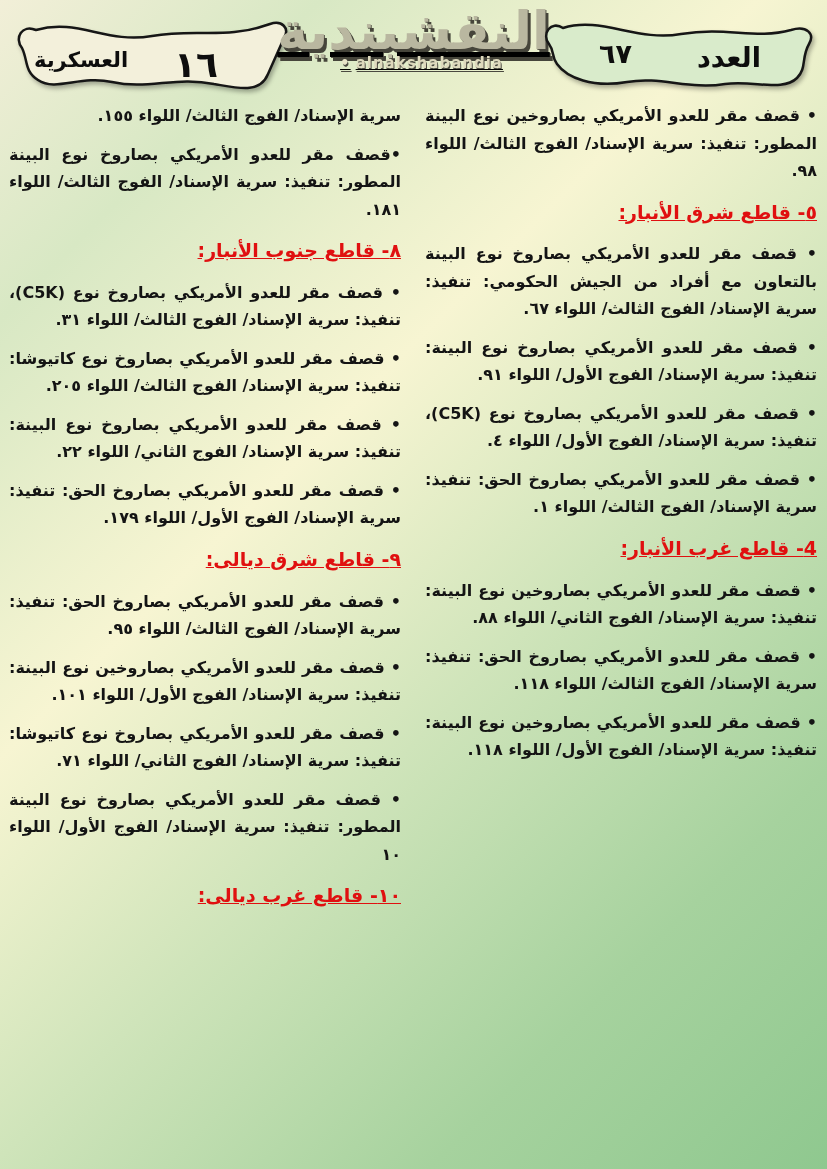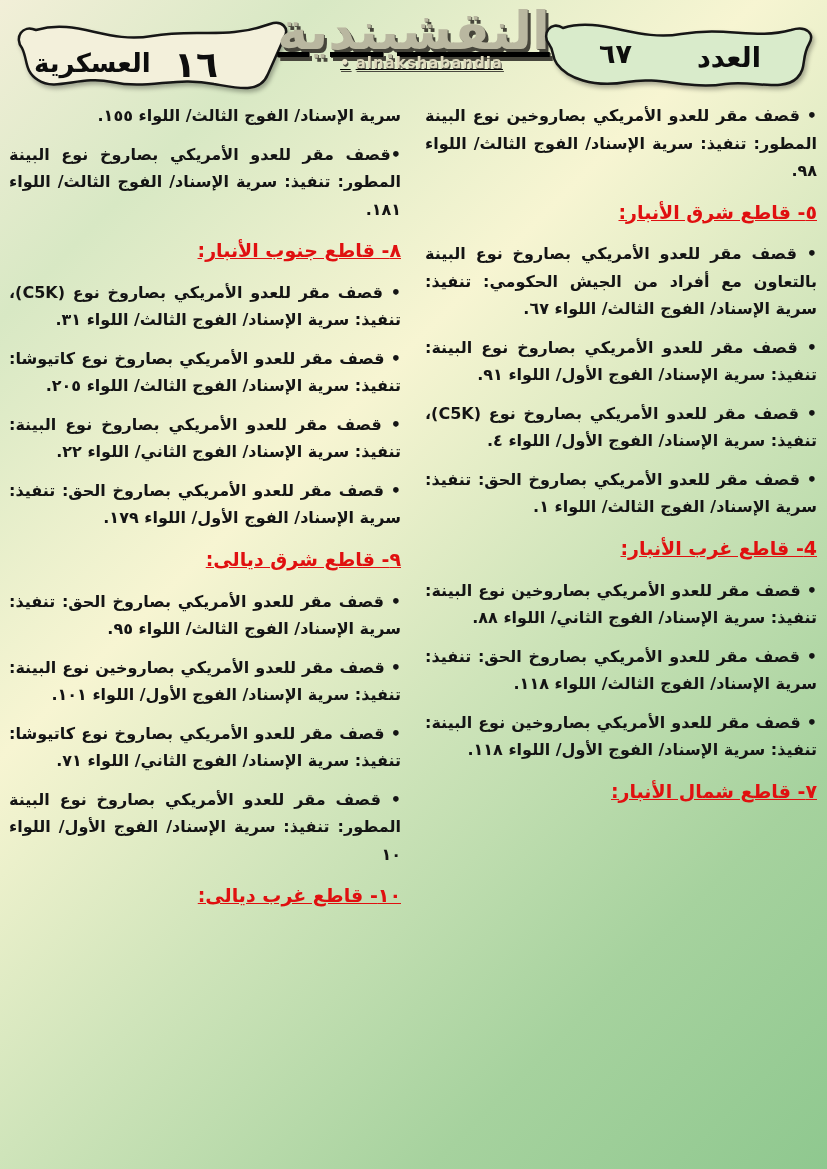--- a/index.html
+++ b/index.html
@@ -14,21 +14,21 @@
     font-family:"DejaVu Sans","Liberation Sans",sans-serif;
     direction:rtl;
   }
   
   .header{position:absolute;top:0;left:0;right:0;height:96px;}
   .ribbon{position:absolute;top:12px;height:84px;filter:drop-shadow(2px 3px 2px rgba(0,0,0,.30));}
   .ribbon svg{position:absolute;inset:0;width:100%;height:100%;}
   .ribbon-left{left:8px;width:286px;}
   .ribbon-right{right:8px;width:280px;}
   .rb-text{position:absolute;font-weight:bold;color:#0d0d0d;white-space:nowrap;}
-  .ribbon-left .rb-label{left:26px;top:36px;font-size:26px;}
+  .ribbon-left .rb-label{left:26px;top:36px;font-size:21px;}
   .ribbon-left .rb-num{right:76px;top:32px;font-size:36px;}
   .ribbon-right .rb-label{right:58px;top:30px;font-size:27px;}
   .ribbon-right .rb-num{left:60px;top:26px;font-size:27px;text-align:center;}
   .logo{position:absolute;left:50%;top:2px;transform:translateX(-50%);
         width:280px;text-align:center;text-decoration:underline;}
   .logo-ar{font-size:52px;font-weight:bold;line-height:1.15;white-space:nowrap;
            color:#b9b7a0;text-shadow:3px 4px 0 #46453b,1px 1px 0 #5a594c;}
   .logo-en{direction:ltr;font-size:15px;font-weight:bold;letter-spacing:1px;
            margin-top:-8px;color:#ded9bd;text-shadow:1px 2px 0 #4a4940;padding-left:16px;}
   .logo-dot{color:#e8e4c8;margin-right:5px;}
@@ -77,21 +77,20 @@
         <p class="item">• قصف مقر للعدو الأمريكي بصاروخين نوع البينة المطور: تنفيذ: سرية الإسناد/ الفوج الثالث/ اللواء ٩٨.</p>
         <p class="heading">٥- قاطع شرق الأنبار: </p>
         <p class="item">• قصف مقر للعدو الأمريكي بصاروخ نوع البينة بالتعاون مع أفراد من الجيش الحكومي: تنفيذ: سرية الإسناد/ الفوج الثالث/ اللواء ٦٧.</p>
         <p class="item">• قصف مقر للعدو الأمريكي بصاروخ نوع البينة: تنفيذ: سرية الإسناد/ الفوج الأول/ اللواء ٩١.</p>
         <p class="item">• قصف مقر للعدو الأمريكي بصاروخ نوع (C5K)، تنفيذ: سرية الإسناد/ الفوج الأول/ اللواء ٤.</p>
         <p class="item">• قصف مقر للعدو الأمريكي بصاروخ الحق: تنفيذ: سرية الإسناد/ الفوج الثالث/ اللواء ١.</p>
         <p class="heading">4- قاطع غرب الأنبار: </p>
         <p class="item">• قصف مقر للعدو الأمريكي بصاروخين نوع البينة: تنفيذ: سرية الإسناد/ الفوج الثاني/ اللواء ٨٨.</p>
         <p class="item">• قصف مقر للعدو الأمريكي بصاروخ الحق: تنفيذ: سرية الإسناد/ الفوج الثالث/ اللواء ١١٨.</p>
         <p class="item">• قصف مقر للعدو الأمريكي بصاروخين نوع البينة: تنفيذ: سرية الإسناد/ الفوج الأول/ اللواء ١١٨.</p>
-        <p class="heading">٧- قاطع شمال الأنبار: </p>
       </section>
     <section class="col col-left">
         <p class="item">سرية الإسناد/ الفوج الثالث/ اللواء ١٥٥.</p>
         <p class="item">•قصف مقر للعدو الأمريكي بصاروخ نوع البينة المطور: تنفيذ: سرية الإسناد/ الفوج الثالث/ اللواء ١٨١.</p>
         <p class="heading">٨- قاطع جنوب الأنبار: </p>
         <p class="item">• قصف مقر للعدو الأمريكي بصاروخ نوع (C5K)، تنفيذ: سرية الإسناد/ الفوج الثالث/ اللواء ٣١.</p>
         <p class="item">• قصف مقر للعدو الأمريكي بصاروخ نوع كاتيوشا: تنفيذ: سرية الإسناد/ الفوج الثالث/ اللواء ٢٠٥.</p>
         <p class="item">• قصف مقر للعدو الأمريكي بصاروخ نوع البينة: تنفيذ: سرية الإسناد/ الفوج الثاني/ اللواء ٢٢.</p>
         <p class="item">• قصف مقر للعدو الأمريكي بصاروخ الحق: تنفيذ: سرية الإسناد/ الفوج الأول/ اللواء ١٧٩.</p>
         <p class="heading">٩- قاطع شرق ديالى: </p>

